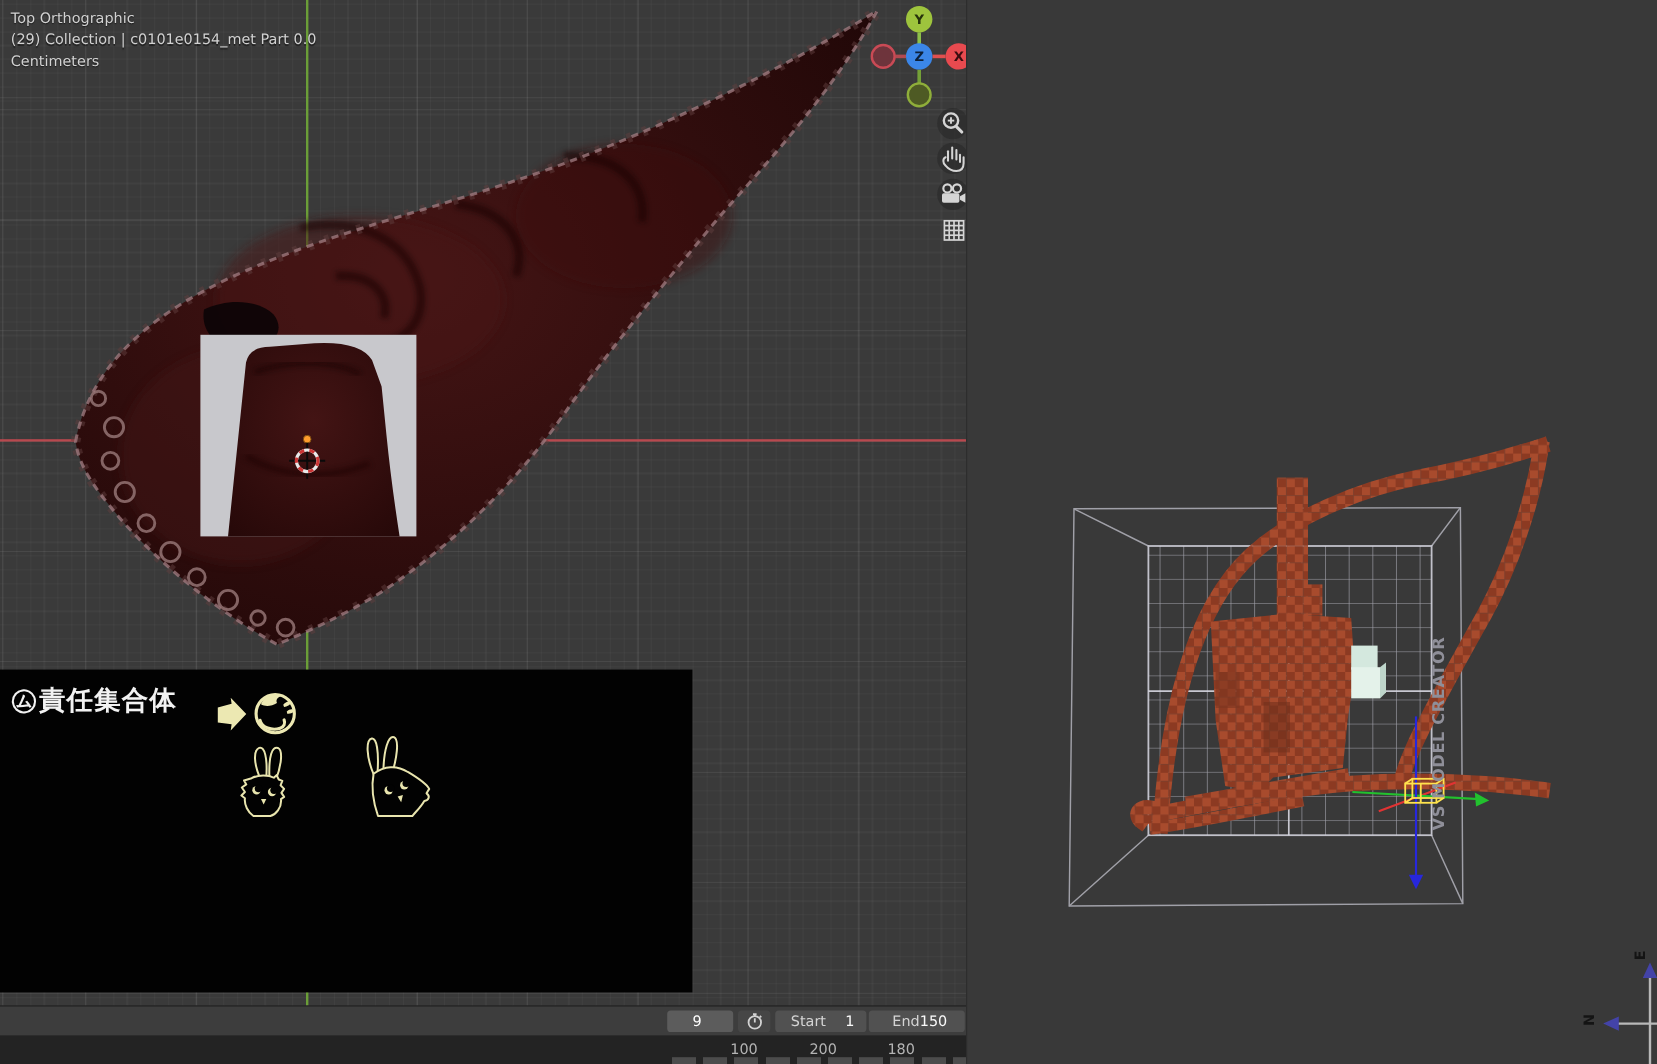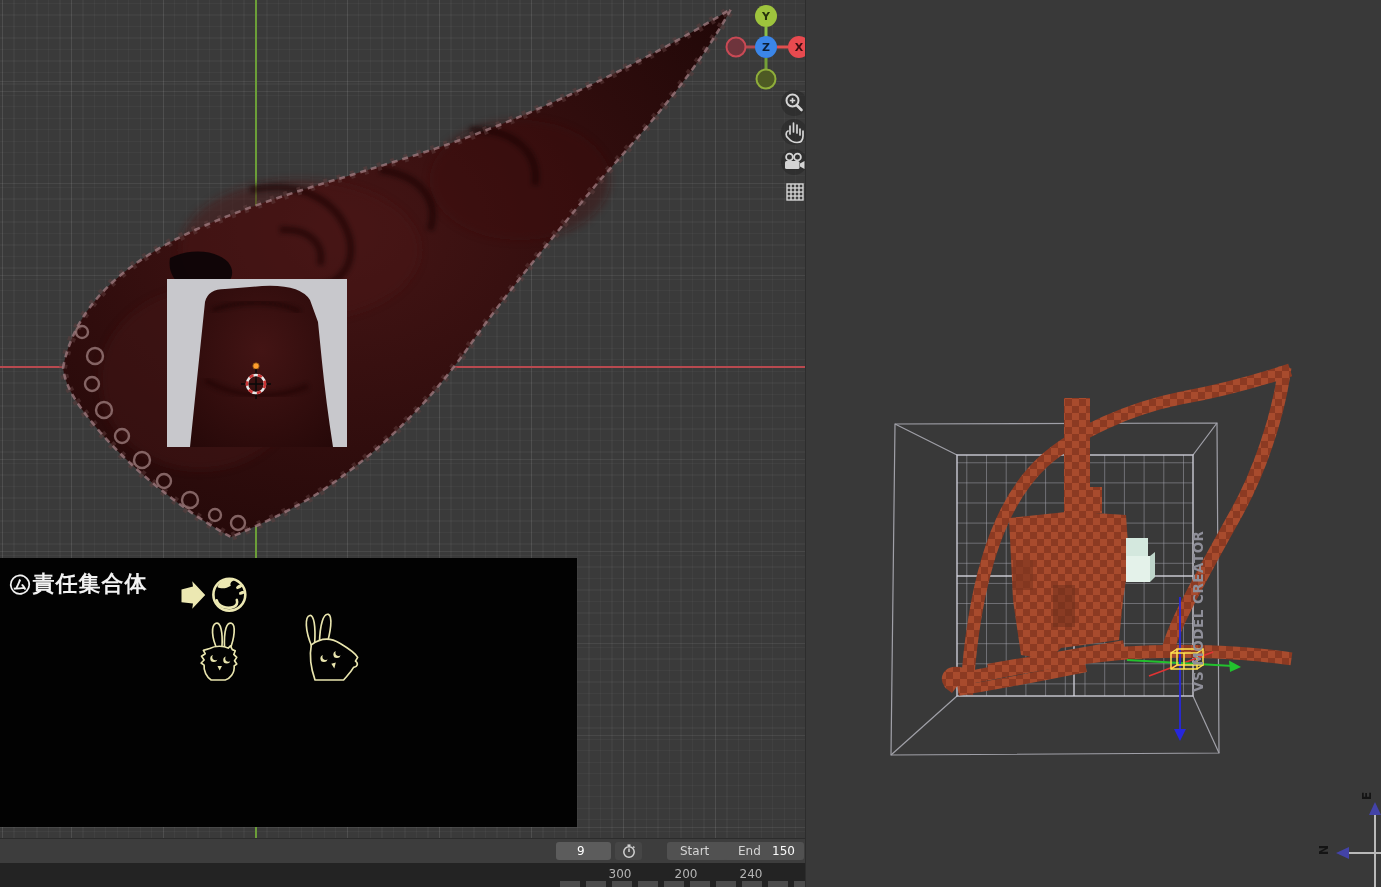--- a/index.html
+++ b/index.html
@@ -34,23 +34,23 @@
 
   
   #timeline { position:absolute; left:0; top:838px; width:805px; height:49px;
               background:#242424; border-top:1px solid #2c2c2c; z-index:2; }
   .tl-strip { position:absolute; left:0; top:0; width:805px; height:24px; background:#3d3d3d; }
   .tl-field { position:absolute; top:3px; height:18px; border-radius:3px;
               font-size:12px; color:#e8e8e8; line-height:18px; }
   #frame-field { left:556px; width:55px; background:#5c5c5c; color:#fff; padding-left:21px; }
   #stopwatch-btn { left:615px; width:27px; background:#464646; border:none; cursor:default; }
   #start-field { left:646px; width:76px; background:#515151; display:flex;
-                 justify-content:space-between; padding:0 10px 0 13px;margin-left:21px; }
+                 justify-content:space-between; padding:0 10px 0 13px; }
   #end-field { left:724px; width:80px; background:#515151; display:flex;
-               justify-content:space-between; padding:0 9px 0 14px; }
+               justify-content:center; padding:0 9px 0 14px; }
   .tl-label { color:#d4d4d4; } .tl-value { color:#fafafa; }
   .tl-ruler { position:absolute; left:0; top:24px; width:805px; height:25px; background:#232323; }
   .tick { position:absolute; top:4px; width:40px; text-align:center;
           font-size:12px; color:#b4b4b4; }
   .tl-segments { position:absolute; left:560px; top:42px; width:245px; height:7px;
       background:repeating-linear-gradient(90deg,#4c4c4c 0 20px,#232323 20px 26px); }
 
   
   #media-panel { position:absolute; left:0; top:558px; width:577px; height:269px;
                  background:#020202; z-index:10; }
@@ -59,20 +59,25 @@
 </style>
 </head>
 <body>
 
 <div id="stage">
 
   <div id="viewport3d">
     <div class="axis-y"></div>
     <div class="axis-x"></div>
 
+    <div class="vp-header">
+      <div>Top Orthographic</div>
+      <div>(29) Collection | c0101e0154_met Part 0.0</div>
+      <div>Centimeters</div>
+    </div>
 
     <svg id="scene-svg" width="805" height="838" viewBox="0 0 805 838">
       <defs>
         <radialGradient id="leafGrad" cx="42%" cy="42%" r="75%">
           <stop offset="0%" stop-color="#451515"></stop>
           <stop offset="55%" stop-color="#300d0d"></stop>
           <stop offset="100%" stop-color="#1f0707"></stop>
         </radialGradient>
         <radialGradient id="hatGrad" cx="50%" cy="40%" r="80%">
           <stop offset="0%" stop-color="#431414"></stop>
@@ -288,23 +293,23 @@
       <div class="tl-field" id="start-field">
         <span class="tl-label">Start</span>
         <span class="tl-value">1</span>
       </div>
       <div class="tl-field" id="end-field">
         <span class="tl-label">End</span>
         <span class="tl-value">150</span>
       </div>
     </div>
     <div class="tl-ruler">
-      <span class="tick" style="left:600px">300</span>
+      <span class="tick" style="left:600px">100</span>
       <span class="tick" style="left:666px">200</span>
-      <span class="tick" style="left:731px">240</span>
+      <span class="tick" style="left:731px">180</span>
     </div>
     <div class="tl-segments"></div>
   </div>
 
   <div id="media-panel">
     <div id="media-title">㋰責任集合体</div>
     <svg width="577" height="329" viewBox="0 558 577 887" style="position:absolute;left:0;top:0">
 
       <polygon points="0,643 31,635 29,621 64,658 29,695 31,681 0,677" fill="#ece8b2"></polygon>
 

